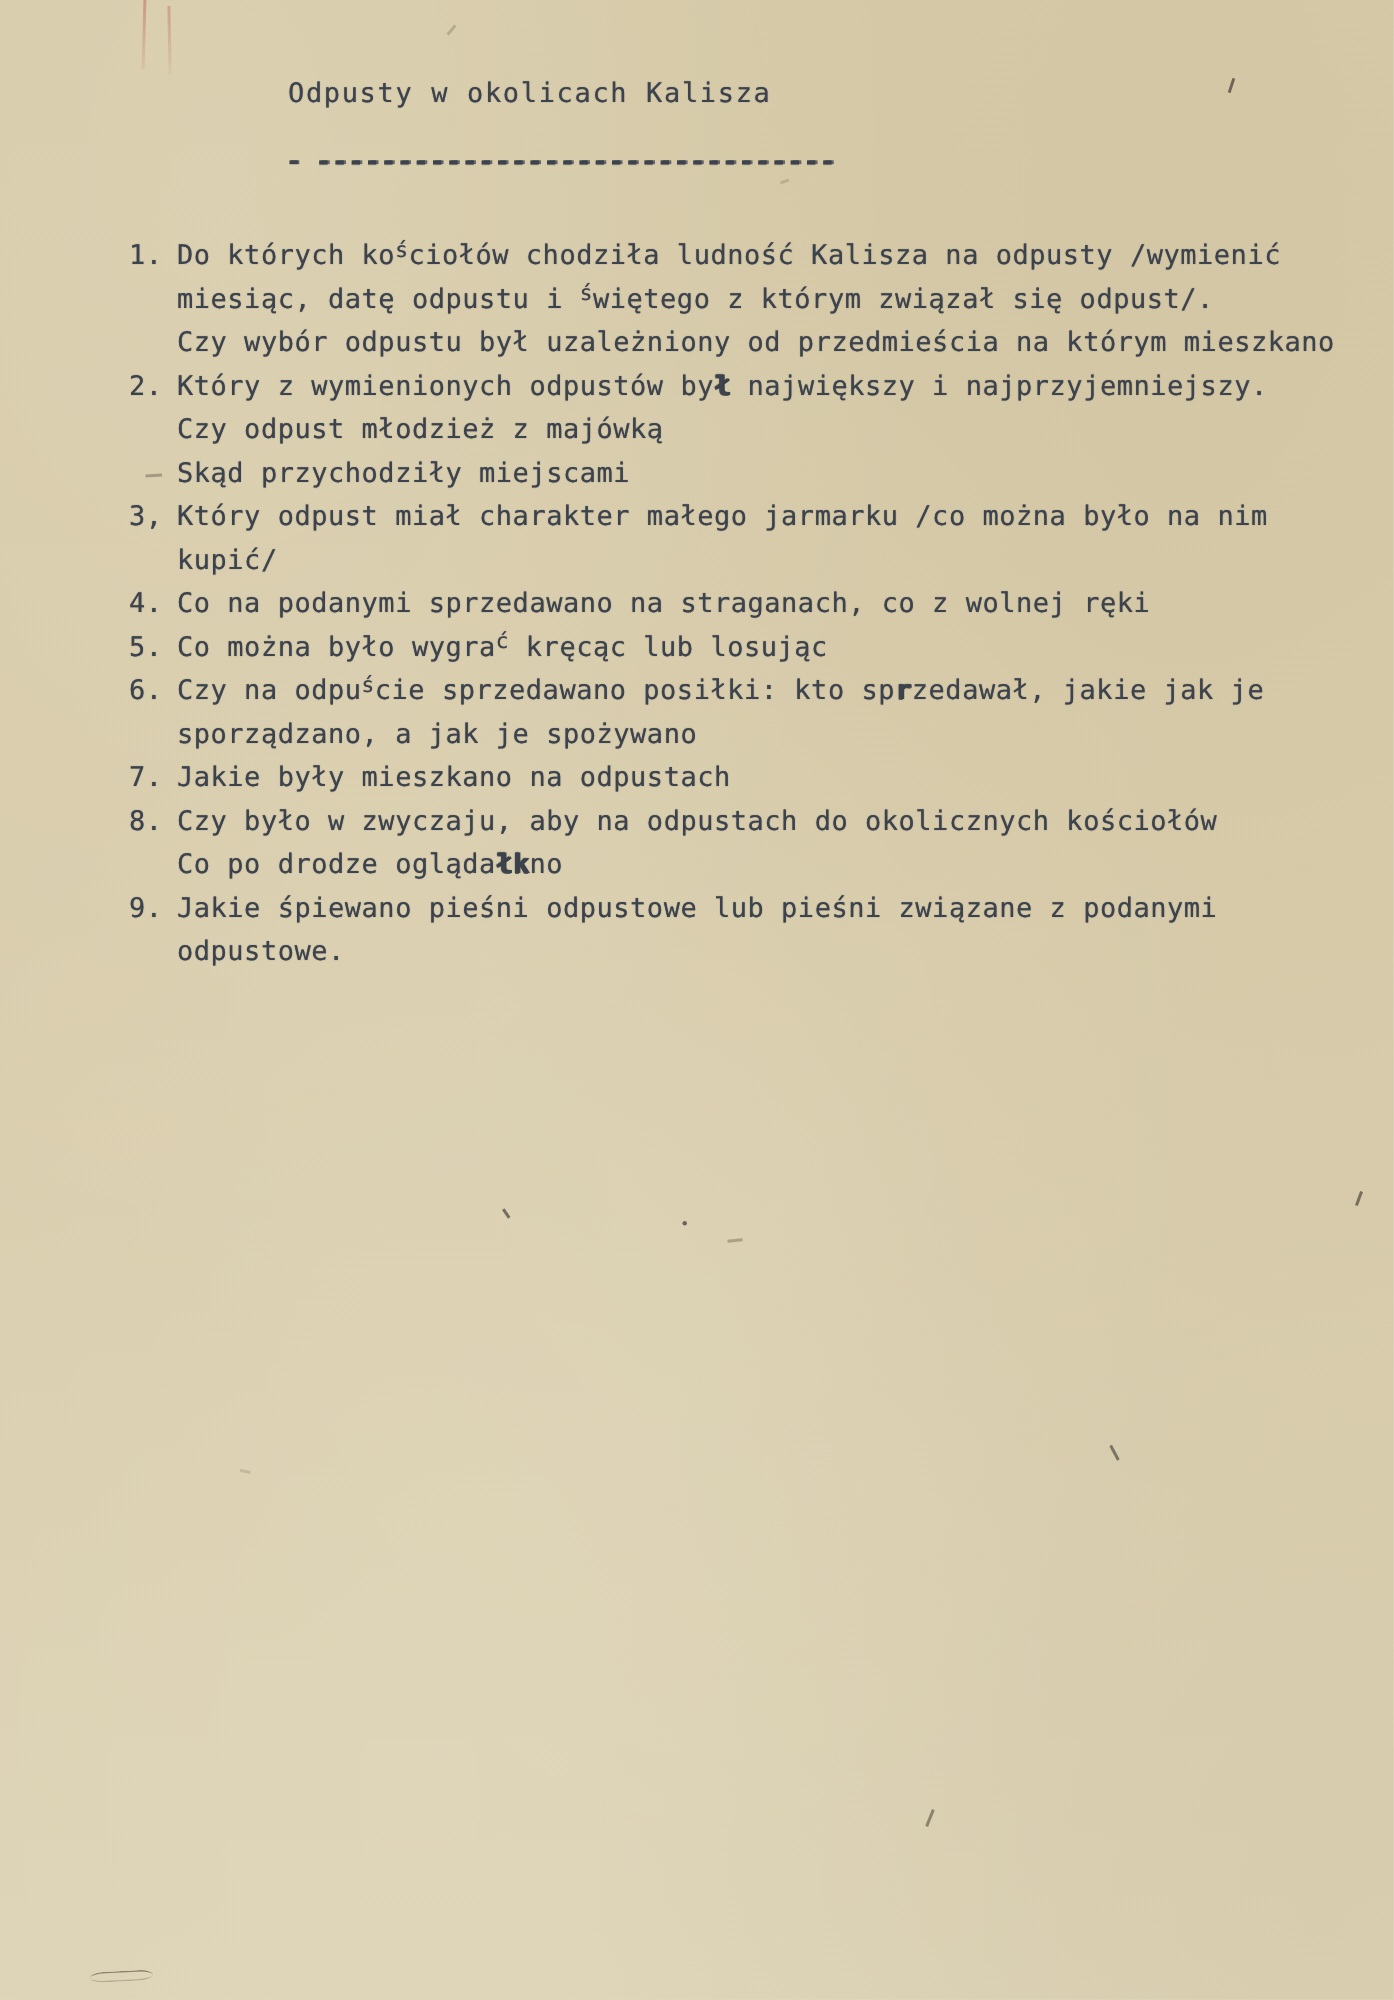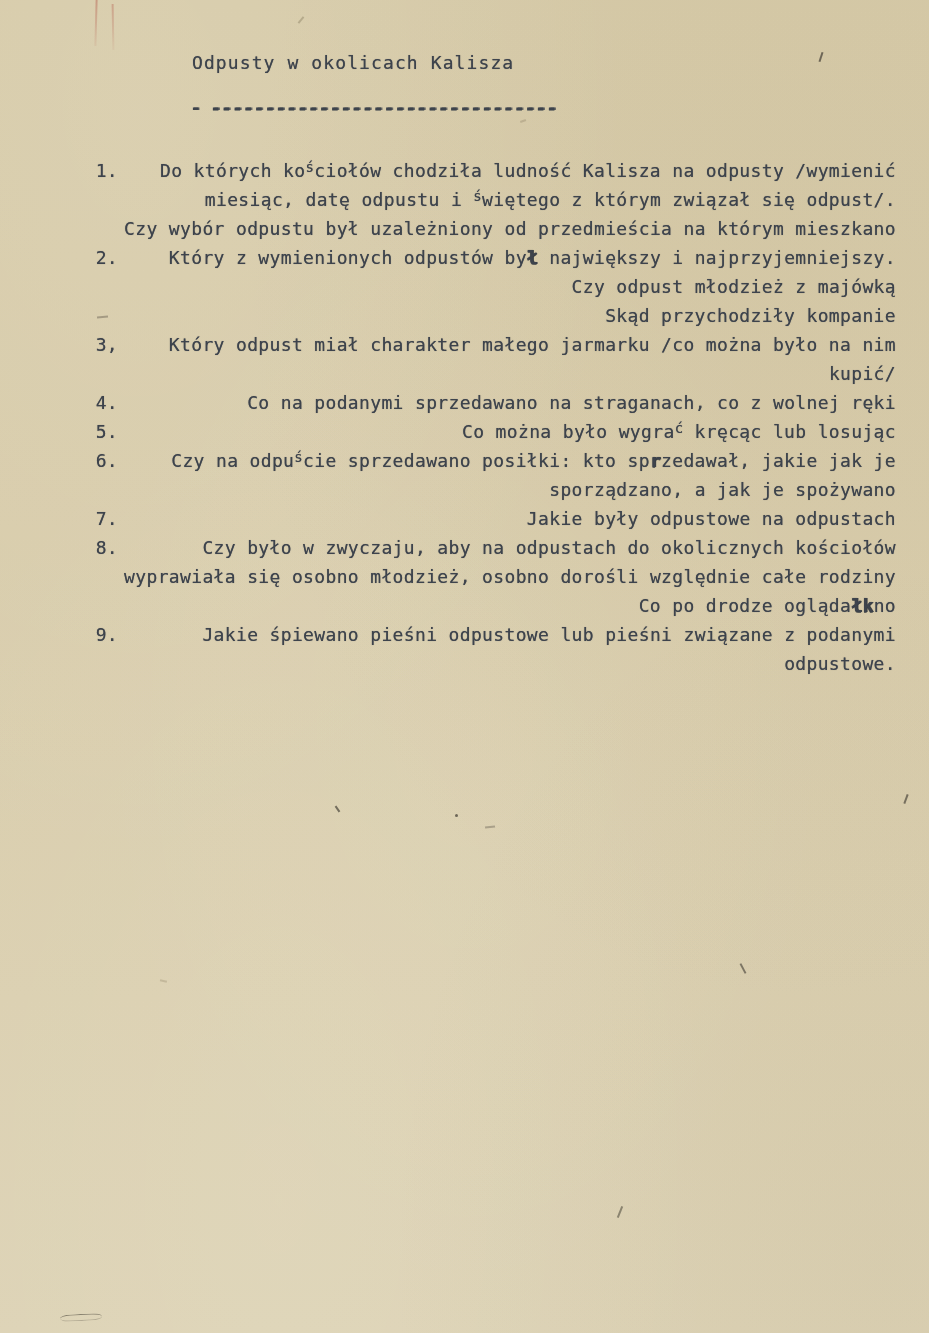--- a/index.html
+++ b/index.html
@@ -18,21 +18,20 @@
     height: 1333px;
     background-color: #d7cbaa;
     background-image:
       radial-gradient(ellipse at 15% 8%,  rgba(255,255,245,0.10), transparent 45%),
       radial-gradient(ellipse at 85% 20%, rgba(150,130,90,0.06),  transparent 50%),
       radial-gradient(ellipse at 50% 55%, rgba(255,255,240,0.05), transparent 60%),
       radial-gradient(ellipse at 30% 90%, rgba(255,255,240,0.08), transparent 50%),
       radial-gradient(ellipse at 95% 95%, rgba(140,120,80,0.07),  transparent 40%),
       linear-gradient(180deg, #d6caa8 0%, #d8ccab 40%, #dbd0b1 75%, #ddd3b6 100%);
     color: #3d434c;
-    text-align: right;
   }
   .ink {
     color: #3d434c;
     text-shadow: 0 0 0.7px rgba(61, 67, 76, 0.75);
   }
   .title {
     position: absolute;
     left: 192px;
     top: 52px;
     margin: 0;
@@ -197,21 +196,21 @@
           <div class="q-line">Do których ko<sup>ś</sup>ciołów chodziła ludność Kalisza na odpusty /wymienić</div>
           <div class="q-line">miesiąc, datę odpustu i <sup>ś</sup>więtego z którym związał się odpust/.</div>
           <div class="q-line">Czy wybór odpustu był uzależniony od przedmieścia na którym mieszkano</div>
         </div>
       </div>
       <div class="q-item">
         <span class="q-num">2.</span>
         <div class="q-lines">
           <div class="q-line">Który z wymienionych odpustów by<span class="blot">ł</span> największy i najprzyjemniejszy.</div>
           <div class="q-line">Czy odpust młodzież z majówką</div>
-          <div class="q-line">Skąd przychodziły kompanie</div>
+          <div class="q-line">Skąd przychodziły miejscami</div>
         </div>
       </div>
       <div class="q-item">
         <span class="q-num">3,</span>
         <div class="q-lines">
           <div class="q-line">Który odpust miał charakter małego jarmarku /co można było na nim</div>
           <div class="q-line">kupić/</div>
         </div>
       </div>
       <div class="q-item">
@@ -229,28 +228,27 @@
       <div class="q-item">
         <span class="q-num">6.</span>
         <div class="q-lines">
           <div class="q-line">Czy na odpu<sup>ś</sup>cie sprzedawano posiłki: kto sp<span class="blot">r</span>zedawał, jakie jak je</div>
           <div class="q-line">sporządzano, a jak je spożywano</div>
         </div>
       </div>
       <div class="q-item">
         <span class="q-num">7.</span>
         <div class="q-lines">
-          <div class="q-line">Jakie były odpustowe na odpustach</div>
+          <div class="q-line">Jakie były mieszkano na odpustach</div>
         </div>
       </div>
       <div class="q-item">
         <span class="q-num">8.</span>
         <div class="q-lines">
           <div class="q-line">Czy było w zwyczaju, aby na odpustach do okolicznych kościołów</div>
-          <div class="q-line">wyprawiała się osobno młodzież, osobno dorośli względnie całe rodziny</div>
           <div class="q-line">Co po drodze ogląda<span class="blot">ł</span><span class="blot">k</span>no</div>
         </div>
       </div>
       <div class="q-item">
         <span class="q-num">9.</span>
         <div class="q-lines">
           <div class="q-line">Jakie śpiewano pieśni odpustowe lub pieśni związane z podanymi</div>
           <div class="q-line">odpustowe.</div>
         </div>
       </div>

